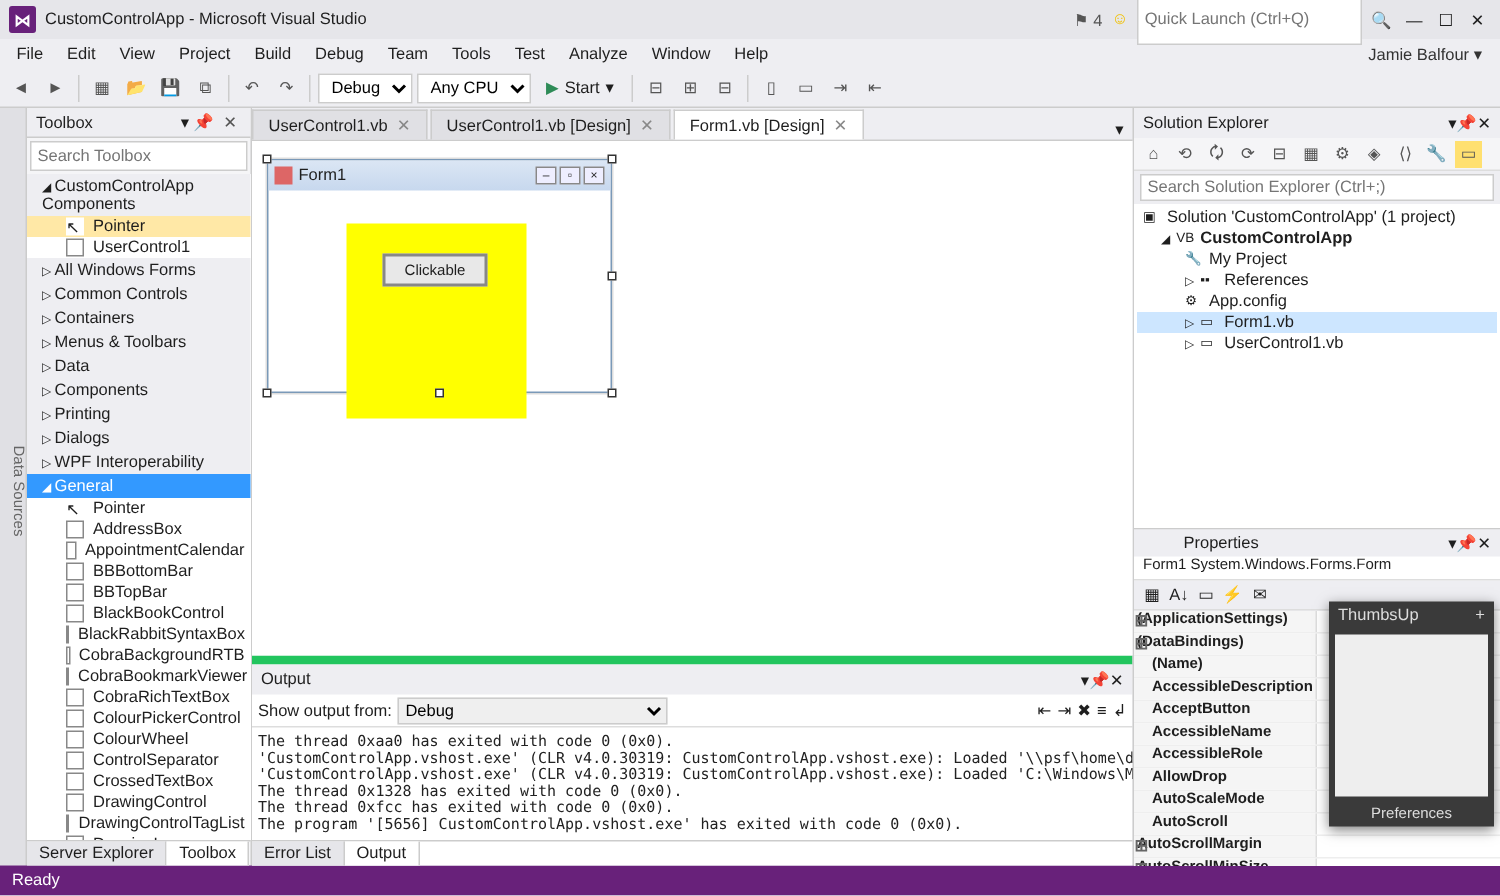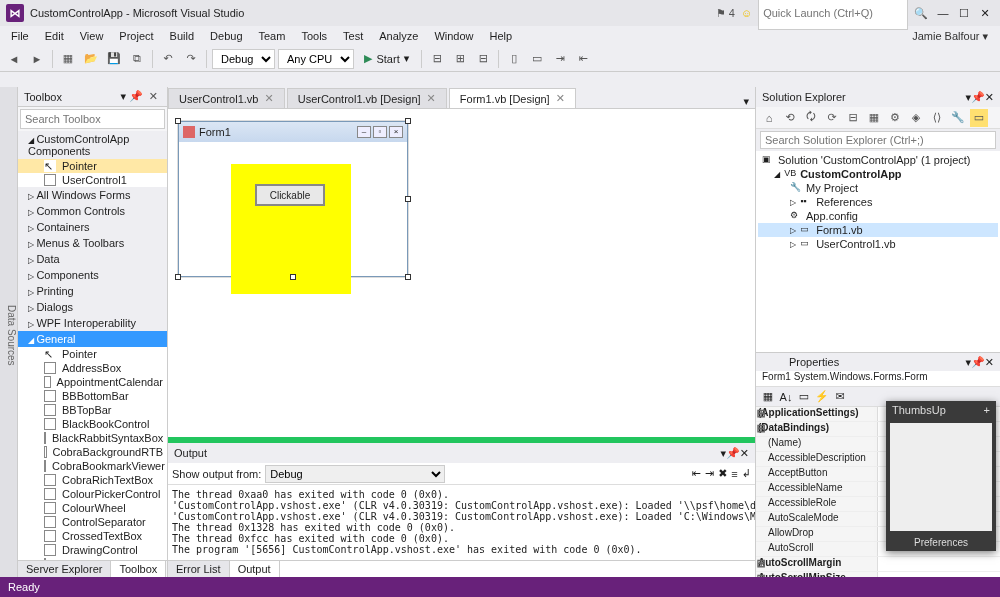--- a/index.html
+++ b/index.html
@@ -22,21 +22,21 @@
 
 
 .toolbar { height: 26px; display: flex; align-items: center; padding: 0 4px; border-bottom: 1px solid #ccc; gap: 3px; background:#eeeef2;}
 .toolbar .btn { width: 20px; height: 20px; display:inline-flex; align-items:center; justify-content:center; color:#555; cursor:pointer; border-radius:2px; }
 .toolbar .sep{width:1px;height:18px;background:#ccc;margin:0 2px;}
 .toolbar select, .toolbar .combo { height:20px; border:1px solid #ccc; background:#fff; padding:0 4px;}
 .toolbar .start { display:inline-flex; align-items:center; gap:4px; border:1px solid transparent; padding:0 6px; height:20px; cursor:pointer;}
 .toolbar .start .tri{color:#2e8b57;}
 
 
-.main { flex:1; display:flex; min-height:0;margin-top:15px; }
+.main { flex:1; display:flex; min-height:0; }
 .sidetab { width:18px; background:#e0e0e4; border-right:1px solid #ccc; writing-mode:vertical-rl; text-align:center; font-size:10px; color:#666; padding-top:6px;}
 
 
 .panel { display:flex; flex-direction:column; background:#f5f5f7; border-right:1px solid #ccc;}
 .panel-header { height:20px; background:#eeeef2; display:flex; align-items:center; padding:0 6px; border-bottom:1px solid #ccc; font-size:11px;}
 .panel-header .title{flex:1;}
 .panel-header .pin,.panel-header .x{cursor:pointer;color:#555;padding:0 3px;}
 .panel .search { border:1px solid #ccc; height:20px; margin:2px; padding:0 4px; background:#fff;}
 .tree { flex:1; overflow-y:auto; background:#fff; }
 .tree .cat { background:#eeeef2; padding:2px 4px 2px 10px; cursor:pointer; }
@@ -93,21 +93,21 @@
 .indent2{padding-left:32px !important;}
 
 .props{height:225px;border-top:1px solid #ccc;display:flex;flex-direction:column;}
 .props .hdr{height:18px;background:#eeeef2;display:flex;align-items:center;padding:0 6px;}
 .props .hdr .title{flex:1;padding-left:27px;}
 .props .sub{height:16px;padding:0 6px;background:#fff;border-bottom:1px solid #ddd;font-size:10px;}
 .props .tb{height:20px;display:flex;align-items:center;gap:2px;padding:0 4px;border-bottom:1px solid #ddd;}
 .props .tb .b{width:16px;height:16px;border:1px solid transparent;display:inline-flex;align-items:center;justify-content:center;cursor:pointer;}
 .props .grid{flex:1;overflow:auto;background:#fff;position:relative;}
 .props .row{display:flex;border-bottom:1px solid #eee;height:15px;}
-.props .row .k{width:50%;padding-left:12px;background:#f5f5f5;border-right:1px solid #ddd;font-size:10px;overflow:hidden;}
+.props .row .k{width:50%;padding-left:12px;background:#f5f5f5;border-right:1px solid #ddd;font-size:10px;overflow:hidden;font-weight:bold;}
 .props .row .v{width:50%;padding-left:4px;font-size:10px;overflow:hidden;}
 .props .row.cat .k{font-weight:bold;padding-left:2px;}
 .props .row .exp{position:absolute;left:0;width:10px;text-align:center;color:#666;}
 
 .popup{position:absolute;right:4px;bottom:26px;width:110px;height:150px;background:#3a3a3a;color:#ddd;box-shadow:0 2px 8px rgba(0,0,0,.5);display:flex;flex-direction:column;}
 .popup .ph{height:18px;display:flex;align-items:center;justify-content:space-between;padding:0 6px;font-size:10px;}
 .popup .pb{flex:1;background:#eee;margin:4px;}
 .popup .pf{height:16px;text-align:center;font-size:10px;padding:2px;}
 
 .statusbar{height:20px;background:#68217a;color:#fff;display:flex;align-items:center;padding:0 8px;font-size:11px;}
@@ -449,25 +449,25 @@
           </div>
           <div class="row">
             <div class="k">AccessibleName</div>
             <div class="v"></div>
           </div>
           <div class="row">
             <div class="k">AccessibleRole</div>
             <div class="v"></div>
           </div>
           <div class="row">
+            <div class="k">AllowDrop</div>
+            <div class="v"></div>
+          </div>
+          <div class="row">
             <div class="k">AutoScaleMode</div>
-            <div class="v"></div>
-          </div>
-          <div class="row">
-            <div class="k">AllowDrop</div>
             <div class="v"></div>
           </div>
           <div class="row">
             <div class="k">AutoScroll</div>
             <div class="v"></div>
           </div>
           <div class="row cat">
             <div class="k"><span class="exp">⊞</span>AutoScrollMargin</div>
             <div class="v"></div>
           </div>

